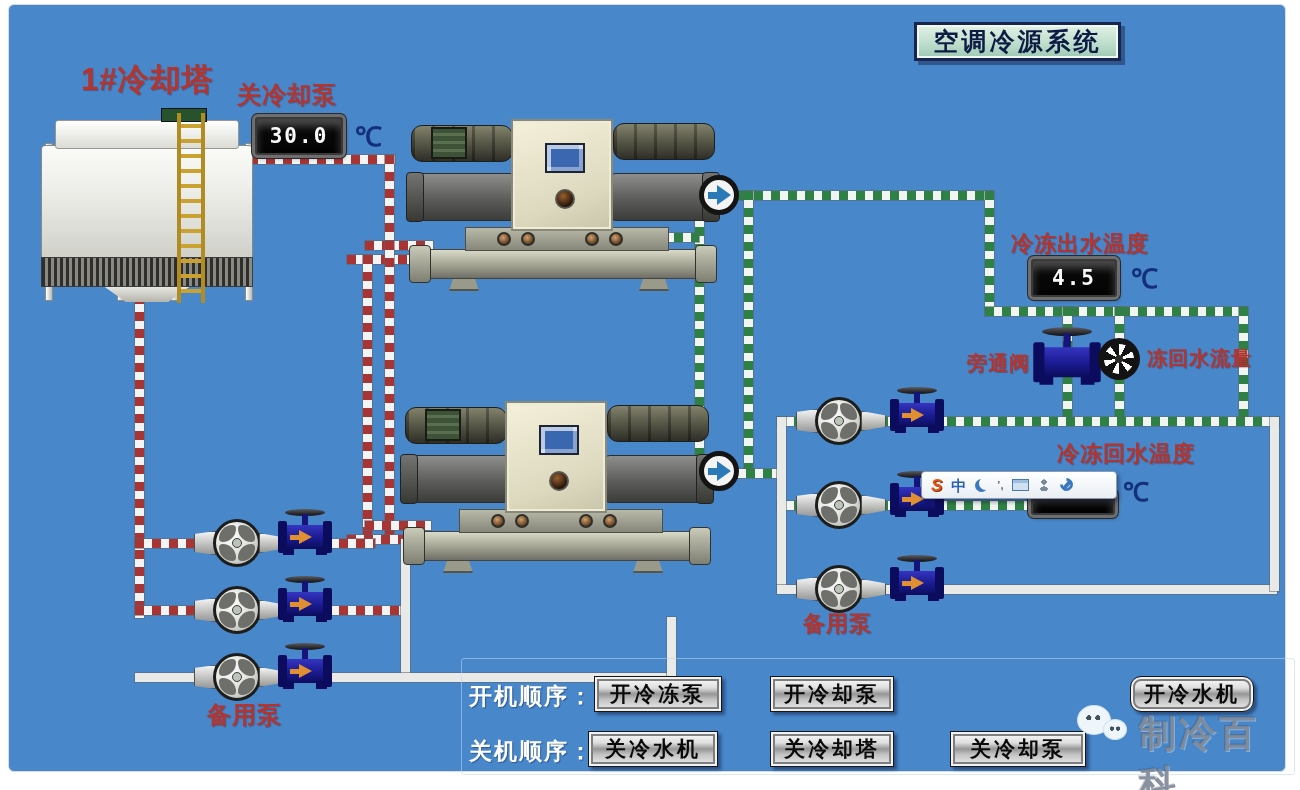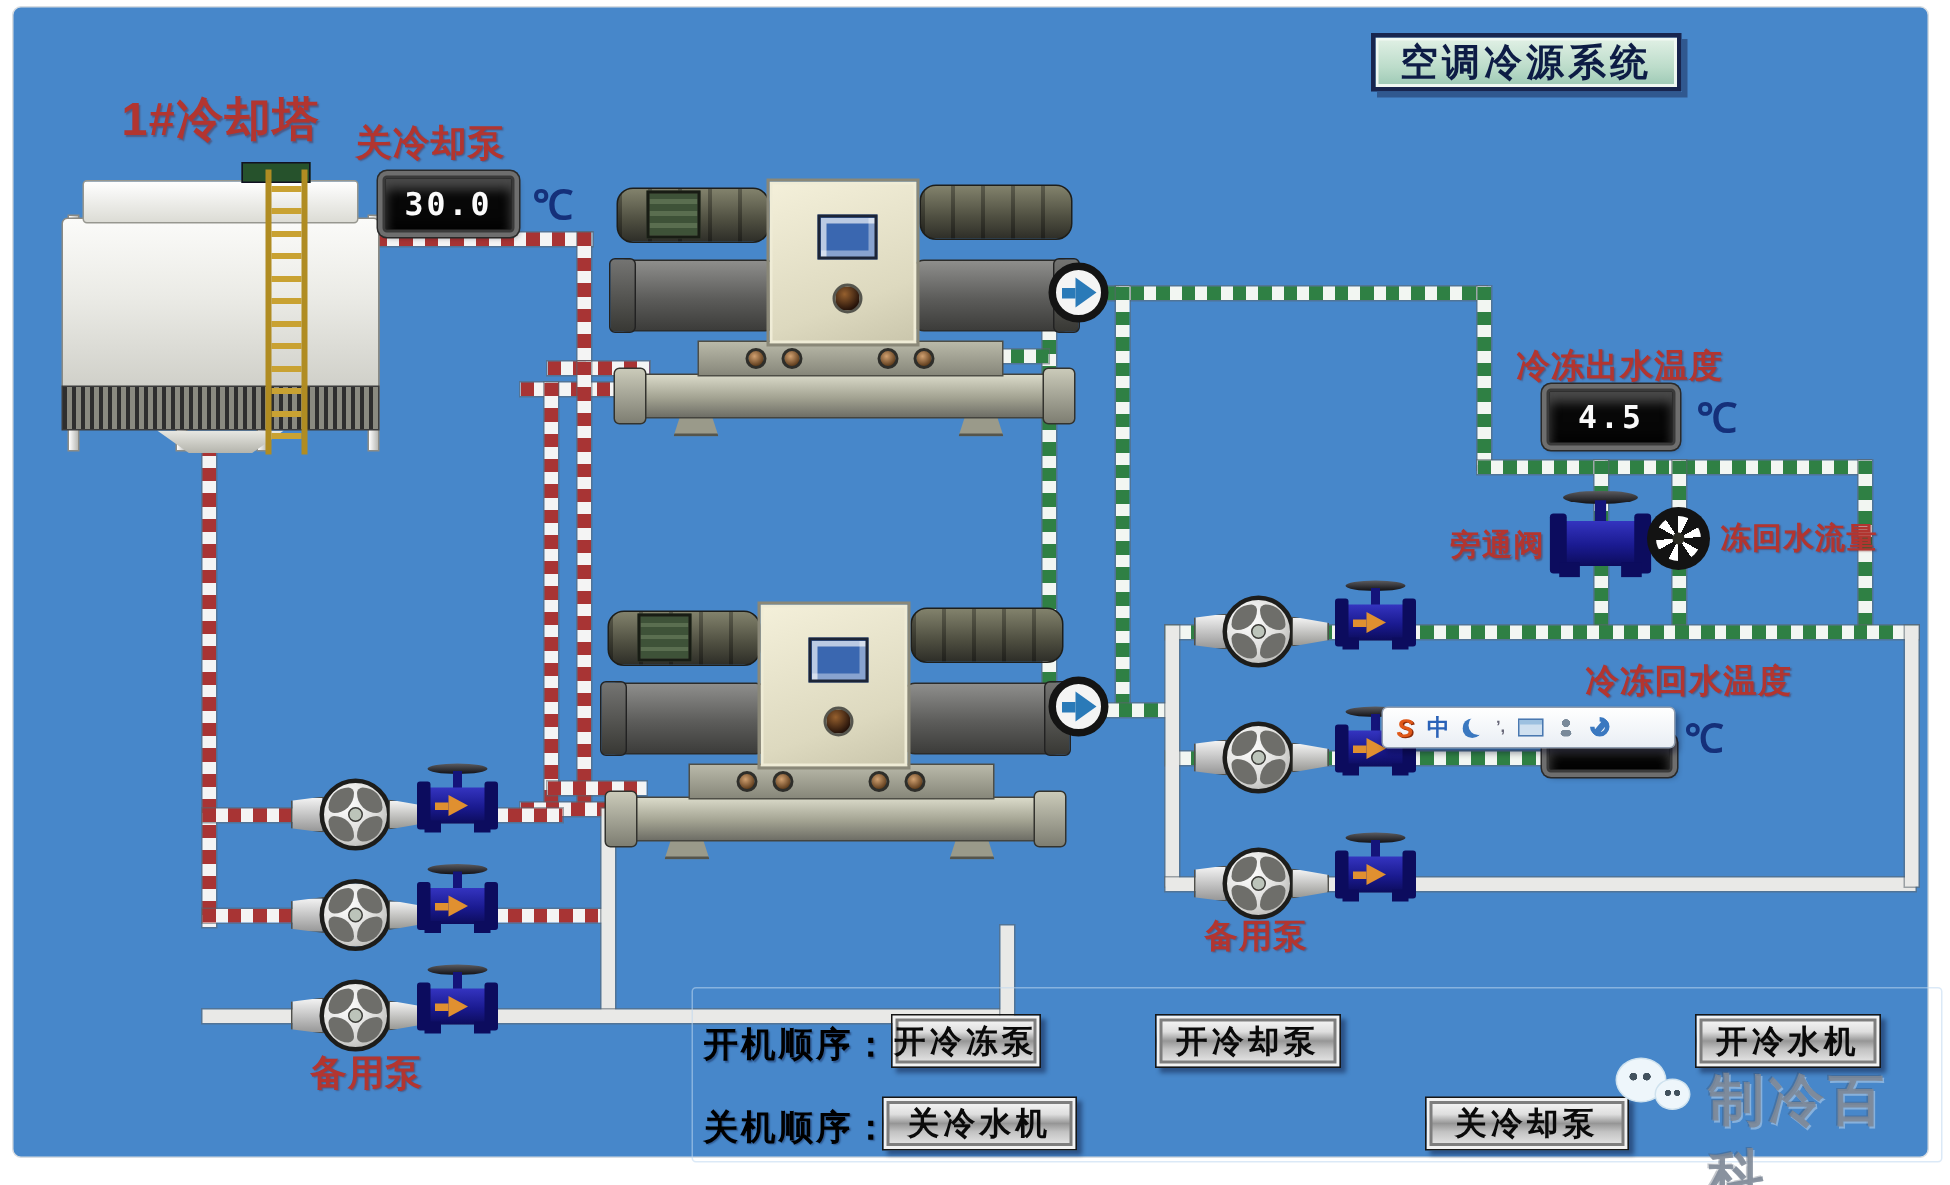--- a/index.html
+++ b/index.html
@@ -103,21 +103,21 @@
   .ime-moon { width:13px; height:13px; border-radius:50%; box-shadow:inset 4px -2px 0 0 #3a78c0; }
   .ime-punct { font-size:11px; color:#667; font-weight:700; line-height:1; }
   .ime-kbd { width:17px; height:12px; background:#cfe0f0; border:1px solid #4a78b0; box-shadow:inset 0 3px 0 #9cc0e0; }
   .ime-user { width:12px; height:12px; background:radial-gradient(circle at 50% 26%,#7a8a9a 2.6px,rgba(0,0,0,0) 2.8px), radial-gradient(ellipse 6px 4px at 50% 82%,#7a8a9a 60%,rgba(0,0,0,0) 62%); }
   .ime-wrench { width:14px; height:14px; position:relative; }
   .ime-wrench::before { content:""; position:absolute; left:6px; top:1px; width:4px; height:12px; background:#3a78c0; transform:rotate(40deg); border-radius:1px; }
   .ime-wrench::after { content:""; position:absolute; left:1px; top:0; width:7px; height:7px; border:3px solid #3a78c0; border-radius:50%; border-top-color:rgba(0,0,0,0); transform:rotate(-45deg); }
 
   
   .panel { position:absolute; left:452px; top:653px; width:834px; height:117px; border:1px solid rgba(190,215,240,.55); border-radius:3px; z-index:5; }
-  .seq-label { position:absolute; font-size:23px; font-weight:700; color:#000000; letter-spacing:2px; text-shadow:1px 1px 1px rgba(10,20,60,.4); z-index:6; }
+  .seq-label { position:absolute; font-size:23px; font-weight:700; color:#ffffff; letter-spacing:2px; text-shadow:1px 1px 1px rgba(10,20,60,.4); z-index:6; }
   .btn { position:absolute; height:36px; z-index:6; background:linear-gradient(180deg,#fdfdfd 0%,#dedede 32%,#969696 50%,#c2c2c2 66%,#efefef 100%);
         border:1px solid #161616; box-shadow:inset 0 0 0 2px #f2f2f2, inset 0 0 0 4px #7e7e7e, 3px 3px 3px rgba(0,0,30,.4);
         display:flex; align-items:center; justify-content:center; font-weight:700; font-size:21px; color:#0a0a0a; letter-spacing:3px; cursor:pointer; }
 
   
   .wm { position:absolute; z-index:9; }
   .wm-text { font-size:37px; font-weight:700; color:rgba(125,136,150,.88); letter-spacing:3px; text-shadow:1px 1px 0 rgba(255,255,255,.35), -1px -1px 0 rgba(60,70,85,.3); }
   .wm-bub { position:absolute; border-radius:50%; background:#eef6fb; border:1px solid #cfe2ee; }
   .wm-b1 { left:0; top:2px; width:34px; height:30px;
         background:radial-gradient(circle at 34% 42%,#42525e 2.5px,rgba(0,0,0,0) 2.7px), radial-gradient(circle at 62% 42%,#42525e 2.5px,rgba(0,0,0,0) 2.7px), #eef6fb; }
@@ -391,25 +391,26 @@
     <span class="ime-zh">中</span>
     <span class="ime-moon"></span>
     <span class="ime-punct">’,</span>
     <span class="ime-kbd"></span>
     <span class="ime-user"></span>
     <span class="ime-wrench"></span>
   </div>
 
   <div class="panel"></div>
   <div class="seq-label" style="left:460px;top:676px;">开机顺序：</div>
-  <div class="btn" style="left:585px;top:671px;width:100px;">开冷冻泵</div>
+  <div class="btn" style="left:585px;top:671px;width:128px;">开冷冻泵</div>
   <div class="btn" style="left:761px;top:671px;width:124px;">开冷却泵</div>
-  <div class="btn" style="left:1121px;top:671px;width:124px;">开冷水机</div>
+  <div class="btn" style="left:1121px;top:671px;width:124px;border-radius:11px;">开冷水机</div>
   <div class="seq-label" style="left:460px;top:731px;text-align:right;">关机顺序：</div>
   <div class="btn" style="left:579px;top:726px;width:130px;">关冷水机</div>
+  <div class="btn" style="left:761px;top:726px;width:124px;">关冷却塔</div>
   <div class="btn" style="left:941px;top:726px;width:136px;">关冷却泵</div>
 
   <div class="wm" style="left:1068px;top:698px;width:56px;height:46px;">
     <span class="wm-bub wm-b1"></span>
       <span class="wm-bub wm-b2"></span>
   </div>
   <div class="wm wm-text" style="left:1130px;top:704px;">制冷百科</div>
 
 </div>
 

